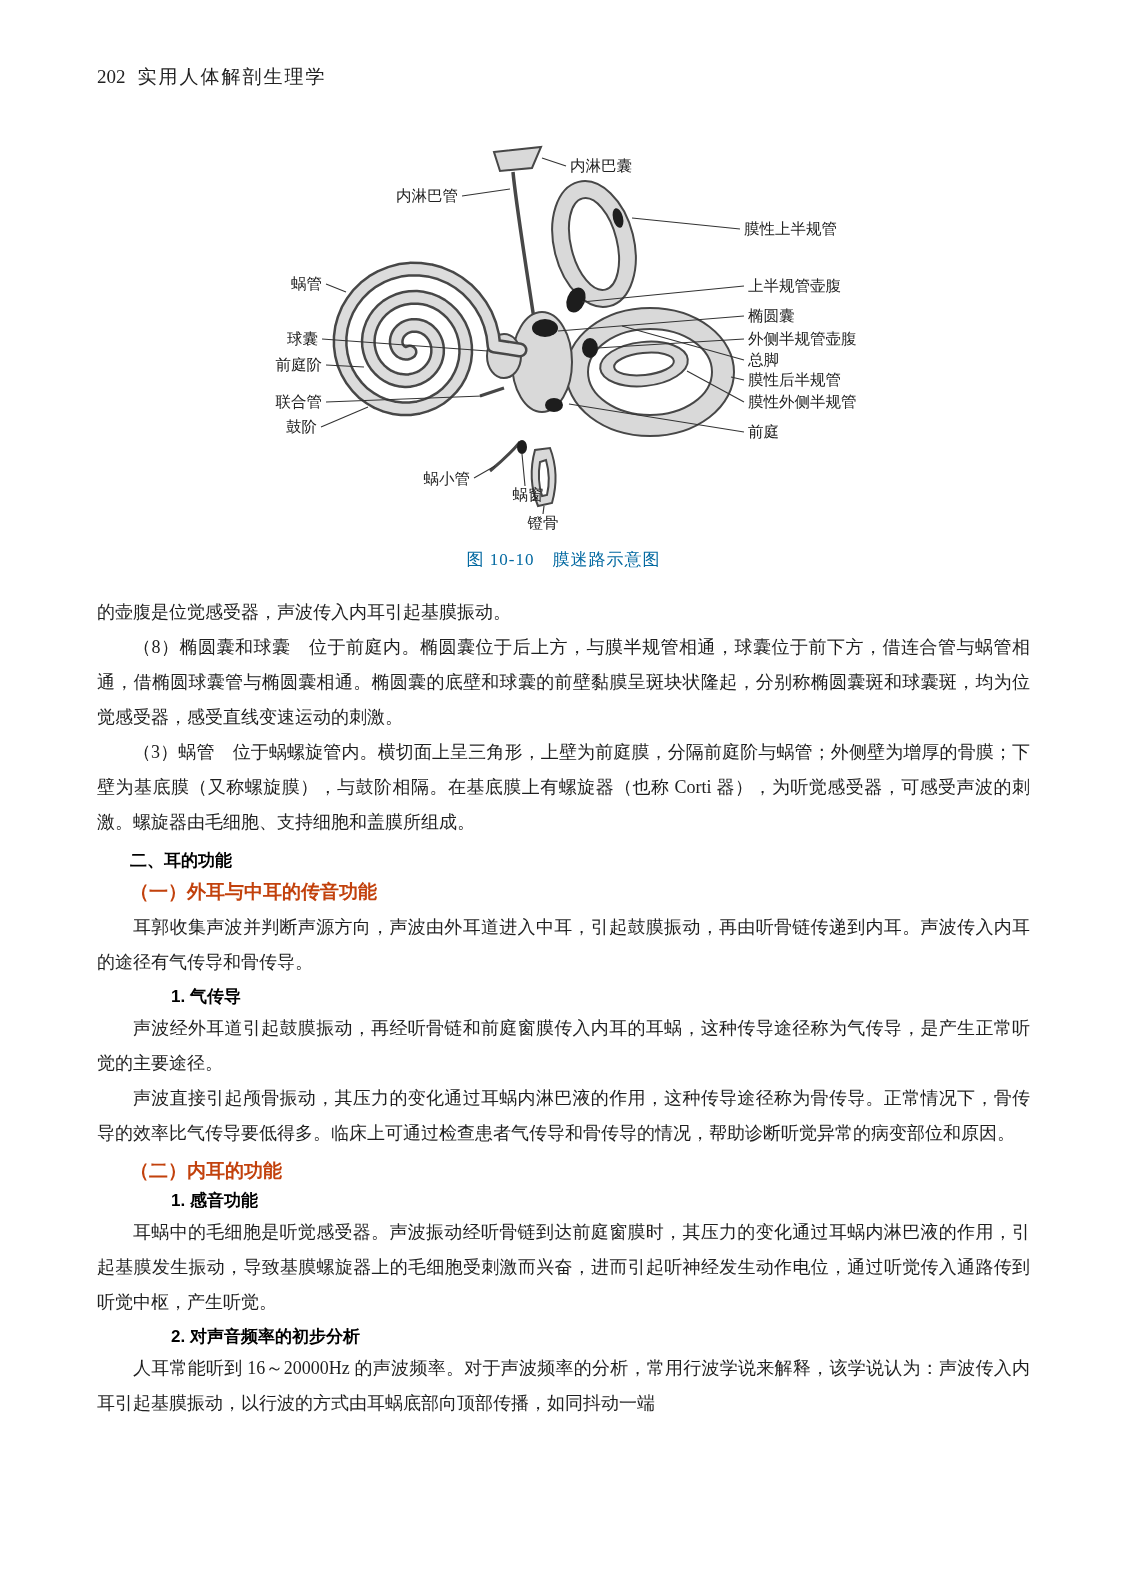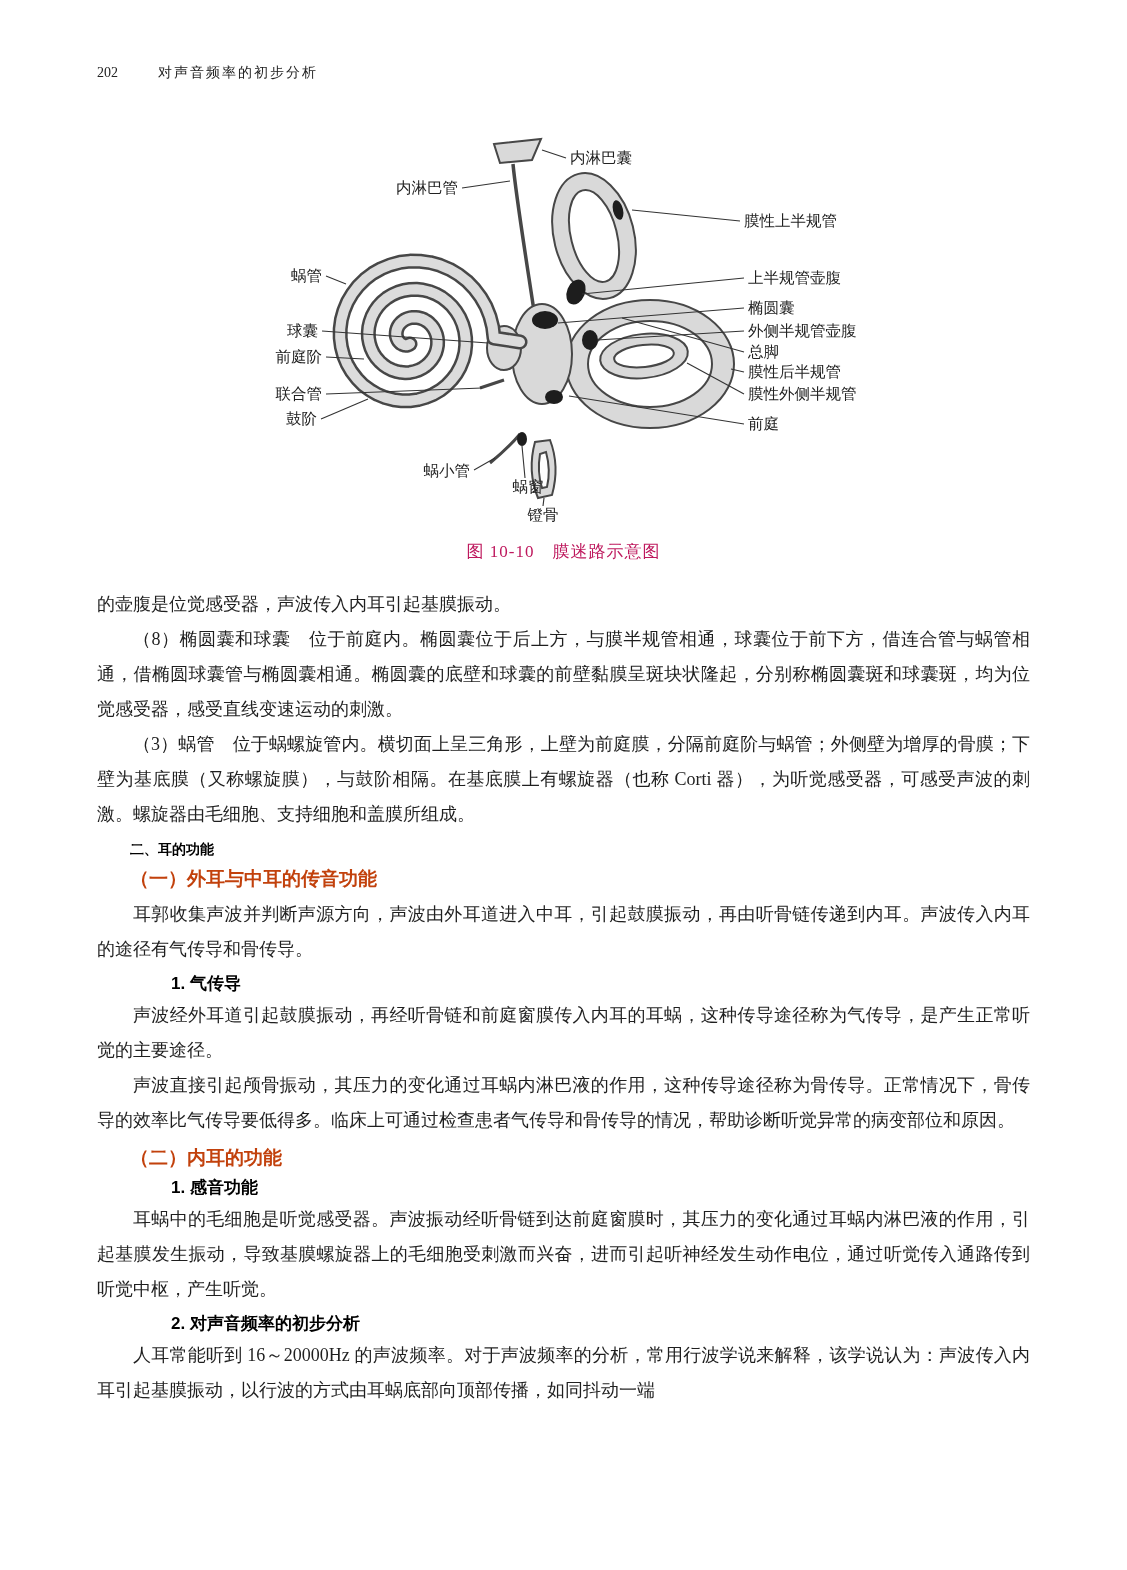--- a/index.html
+++ b/index.html
@@ -3,53 +3,53 @@
 <meta charset="utf-8">
 <style>
   * { margin:0; padding:0; box-sizing:border-box; }
   html,body { background:#ffffff; }
   body {
     width:1127px; height:1570px; overflow:hidden;
     font-family:"Liberation Serif", serif; color:#1f1f1f;
   }
   .page { width:1127px; height:1570px; padding:64px 97px 0 97px; background:#fff; }
 
-  .running-head { display:flex; align-items:baseline; gap:40px; font-size:14px; color:#222; }
+  .running-head { display:flex; align-items:baseline; gap:12px; font-size:19px; color:#222; }
   .running-head .book-title { letter-spacing:2px; }
 
   .fig { margin:54px auto 0 auto; width:644px; }
   .fig svg { display:block; width:644px; height:auto; }
-  .fig figcaption { margin-top:12px; text-align:center; font-size:17px; color:#be185d; letter-spacing:1px; }
+  .fig figcaption { margin-top:12px; text-align:center; font-size:17px; color:#0369a1; letter-spacing:1px; }
 
   
   .part { fill:#d9d9d9; stroke:#474747; stroke-width:2; }
   .hole { fill:#ffffff; stroke:#474747; stroke-width:2; }
   .dark { fill:#1d1d1d; stroke:none; }
   .tube-line { fill:none; stroke:#474747; stroke-width:3.5; }
   .thin-tube { fill:none; stroke:#474747; stroke-width:3; }
   .spiral-outline { fill:none; stroke:#474747; stroke-width:15; stroke-linecap:round; stroke-linejoin:round; }
   .spiral-fill { fill:none; stroke:#dcdcdc; stroke-width:10; stroke-linecap:round; stroke-linejoin:round; }
   .leader { stroke:#333; stroke-width:1.1; }
   .lab { font-family:"Liberation Serif", serif; font-size:15.5px; fill:#222; }
 
   .body-text { margin-top:24px; }
   .body-text p { font-size:18px; line-height:35px; text-align:justify; color:#1f1f1f; }
   .body-text p.ind { text-indent:2em; }
-  .body-text h2 { font-family:"Liberation Sans", sans-serif; font-size:14px; font-weight:bold; color:#000; margin:9px 0 7px 33px; }
+  .body-text h2 { font-family:"Liberation Sans", sans-serif; font-size:17px; font-weight:bold; color:#000; margin:9px 0 7px 33px; }
   .body-text h3 { font-family:"Liberation Sans", sans-serif; font-size:19px; font-weight:bold; color:#c2410c; margin:7px 0 5px 33px; }
   .body-text h4 { font-family:"Liberation Sans", sans-serif; font-size:17px; font-weight:bold; color:#000; margin:5px 0 3px 74px; }
 </style>
 </head>
 <body>
 
 <div class="page">
 
   <div class="running-head">
     <span>202</span>
-    <span class="book-title">对声音频率的初步分析</span>
+    <span class="book-title">实用人体解剖生理学</span>
   </div>
 
   <figure class="fig">
     <svg viewBox="0 0 644 392" xmlns="http://www.w3.org/2000/svg">
 
       <path class="tube-line" d="M 292 175 C 284 122 274 60 271 28"></path>
       <path class="part" d="M 252 8 L 299 3 L 290 24 L 258 27 Z"></path>
 
       <g transform="rotate(-14 352 100)">
         <ellipse class="part" cx="352" cy="100" rx="40" ry="64"></ellipse>

